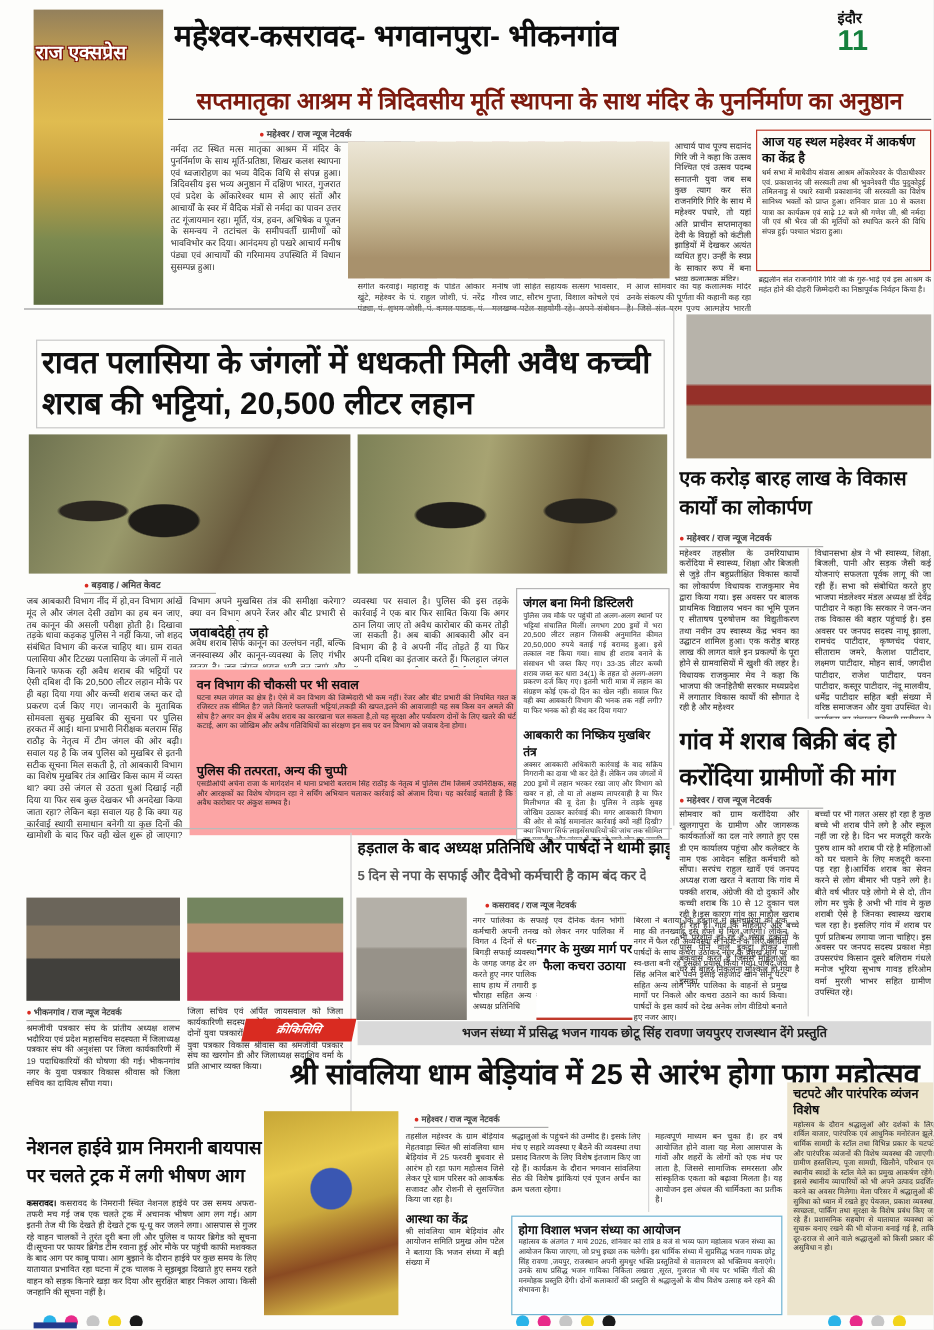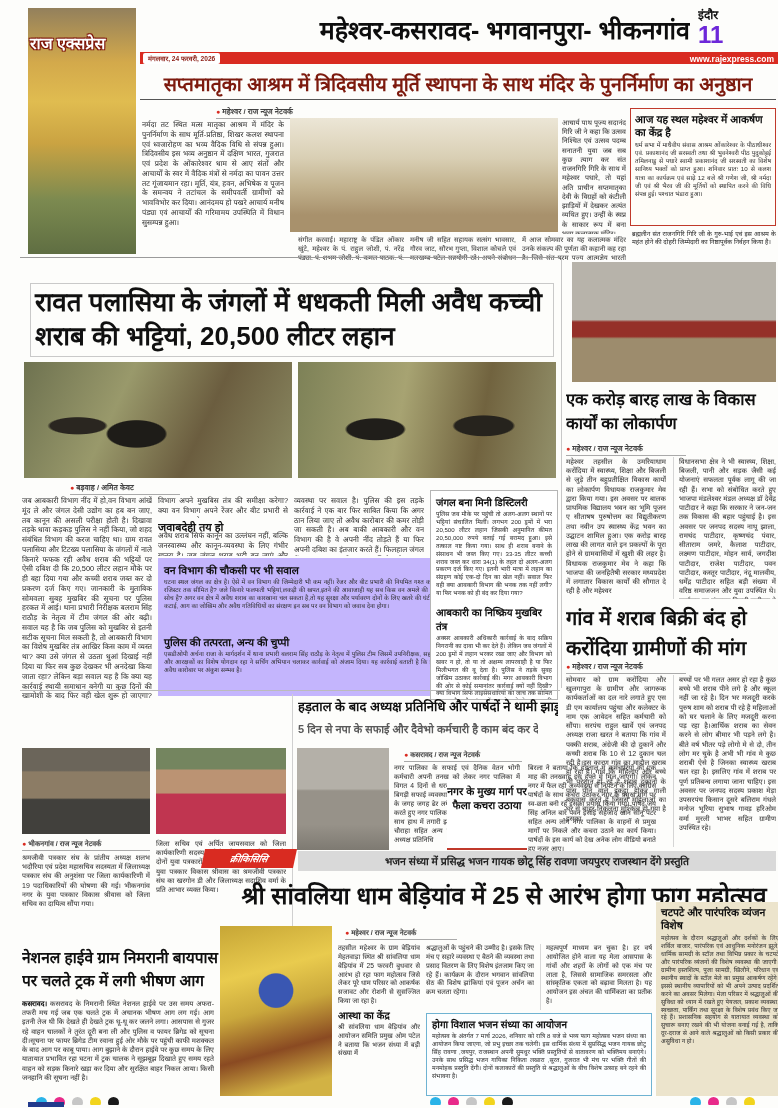--- a/index.html
+++ b/index.html
@@ -29,28 +29,24 @@
 .boxtitle{font-weight:bold;color:#111}
 </style>
 </head>
 <body>
 
 <div class="page">
 
   <div class="abs ph ph-temple" style="left:28px;top:8px;width:108px;height:246px">
     <div style="position:absolute;left:2px;top:24px;font-size:16px;font-weight:bold;color:#fff;text-shadow:1px 1px 0 #7d1208,-1px -1px 0 #7d1208,1px -1px 0 #7d1208,-1px 1px 0 #7d1208">राज एक्सप्रेस</div>
   </div>
-  <div class="abs" style="left:145px;top:8px;width:545px;height:44px;font-size:25px;font-weight:bold;color:#0d0d0d;text-align:right;line-height:44px;white-space:nowrap">महेश्वर-कसरावद- भगवानपुरा- भीकनगांव</div>
+  <div class="abs" style="left:145px;top:8px;width:545px;height:44px;font-size:25px;font-weight:bold;color:#0d0d0d;text-align:left;line-height:44px;white-space:nowrap">महेश्वर-कसरावद- भगवानपुरा- भीकनगांव</div>
   <div class="abs" style="left:698px;top:6px;width:72px;text-align:left">
     <div style="font-size:12px;font-weight:bold;color:#111">इंदौर</div>
-    <div style="font-size:24px;font-weight:bold;color:#6d28d9;line-height:1">11</div>
-  </div>
-  <div class="abs" style="left:140px;top:52px;width:638px;height:12px;background:#d92b21">
-    <span style="position:absolute;left:3px;top:1px;background:#fff;color:#8a1a10;font-size:6.6px;font-weight:bold;padding:1px 5px;border-radius:2px">मंगलवार, 24 फरवरी, 2026</span>
-    <span style="position:absolute;right:4px;top:1.5px;color:#fff;font-size:8.5px;font-weight:bold">www.rajexpress.com</span>
+    <div style="font-size:24px;font-weight:bold;color:#15803d;line-height:1">11</div>
   </div>
 
   <div class="abs" style="left:140px;top:70px;width:636px;height:30px;font-size:19.5px;font-weight:bold;color:#7d1a0e;text-align:center;border-bottom:1.5px solid #555;white-space:nowrap">सप्तमातृका आश्रम में त्रिदिवसीय मूर्ति स्थापना के साथ मंदिर के पुनर्निर्माण का अनुष्ठान</div>
   <div class="abs byline" style="left:216px;top:106px;width:130px">महेश्वर / राज न्यूज नेटवर्क</div>
   <div class="abs jt" style="left:142px;top:120px;width:142px;height:114px">नर्मदा तट स्थित मत्स मातृका आश्रम में मंदिर के पुनर्निर्माण के साथ मूर्ति-प्रतिष्ठा, शिखर कलश स्थापना एवं ध्वजारोहण का भव्य वैदिक विधि से संपन्न हुआ। त्रिदिवसीय इस भव्य अनुष्ठान में दक्षिण भारत, गुजरात एवं प्रदेश के ओंकारेश्वर धाम से आए संतों और आचार्यों के स्वर में वैदिक मंत्रों से नर्मदा का पावन उत्तर तट गूंजायमान रहा। मूर्ति, यंत्र, हवन, अभिषेक व पूजन के समन्वय ने तटांचल के समीपवर्ती ग्रामीणों को भावविभोर कर दिया। आनंदमय हो पखरे आचार्य मनीष पंड्या एवं आचार्यों की गरिमामय उपस्थिति में विधान सुसम्पन्न हुआ।</div>
   <div class="abs ph ph-ceremony" style="left:290px;top:118px;width:268px;height:114px"></div>
   <div class="abs jt" style="left:562px;top:118px;width:64px;height:116px;font-size:7px">आचार्य पाथ पूज्य सदानंद गिरि जी ने कहा कि उत्सव निश्चित एवं उत्सव पदम्ब सनातनी युवा जब सब कुछ त्याग कर संत राजनगिरि गिरि के साथ में महेश्वर पधारे, तो यहां अति प्राचीन सप्तमातृका देवी के विग्रहों को कंटीली झाड़ियों में देखकर अत्यंत व्यथित हुए। उन्हीं के स्वप्न के साकार रूप में बना भव्य कलात्मक मंदिर।</div>
   <div class="abs" style="left:630px;top:108px;width:146px;height:118px;border:1px solid #c0392b;padding:4px;background:#fffdf8">
     <div class="boxtitle" style="font-size:10.5px;line-height:1.25;margin-bottom:2px">आज यह स्थल महेश्वर में आकर्षण का केंद्र है</div>
     <div class="small" style="font-size:6.2px">धर्म सभा में माधैवीय संवास आश्रम ओंकारेश्वर के पीठाधीश्वर एवं. प्रकाशानंद जी सरस्वती तथा श्री भुवनेश्वरी पीठ पुदुकोट्टई तमिलनाडु से पधारे स्वामी प्रकाशानंद जी सरस्वती का विशेष सानिध्य भक्तों को प्राप्त हुआ। शनिवार प्रातः 10 से कलश यात्रा का कार्यक्रम एवं साढ़े 12 बजे श्री गणेश जी, श्री नर्मदा जी एवं श्री भैरव जी की मूर्तियों को स्थापित करने की विधि संपन्न हुई। पश्चात भंडारा हुआ।</div>
@@ -65,21 +61,21 @@
 
   <div class="abs" style="left:30px;top:283px;width:524px;height:74px;border:1px solid #c9c9c9;padding:2px 4px;font-size:26px;line-height:1.3;font-weight:bold;color:#101010;">रावत पलासिया के जंगलों में धधकती मिली अवैध कच्ची शराब की भट्टियां, 20,500 लीटर लहान</div>
   <div class="abs ph ph-liquor" style="left:24px;top:362px;width:268px;height:116px"></div>
   <div class="abs ph ph-liquor2" style="left:298px;top:362px;width:258px;height:116px"></div>
   <div class="abs byline" style="left:70px;top:482px;width:110px">बड़वाह / अमित केवट</div>
   <div class="abs jt" style="left:22px;top:496px;width:130px;height:204px">जब आबकारी विभाग नींद में हो,वन विभाग आंखें मूंद ले और जंगल देसी उद्योग का हब बन जाए, तब कानून की असली परीक्षा होती है। दिखावा तड़के धावा कड़कड़ पुलिस ने नहीं किया, जो शहद संबंधित विभाग की करज चाहिए था। ग्राम रावत पलासिया और टिटख्य पलासिया के जंगलों में नाले किनारे फफक रही अवैध शराब की भट्टियों पर ऐसी दबिश दी कि 20,500 लीटर लहान मौके पर ही बहा दिया गया और कच्ची शराब जब्त कर दो प्रकरण दर्ज किए गए। जानकारी के मुताबिक सोमवला सुबह मुखबिर की सूचना पर पुलिस हरकत में आई। थाना प्रभारी निरीक्षक बलराम सिंह राठौड़ के नेतृत्व में टीम जंगल की ओर बढ़ी। सवाल यह है कि जब पुलिस को मुखबिर से इतनी सटीक सूचना मिल सकती है, तो आबकारी विभाग का विशेष मुखबिर तंत्र आखिर किस काम में व्यस्त था? क्या उसे जंगल से उठता धुआं दिखाई नहीं दिया या फिर सब कुछ देखकर भी अनदेखा किया जाता रहा? लेकिन बड़ा सवाल यह है कि क्या यह कार्रवाई स्थायी समाधान बनेगी या कुछ दिनों की खामोशी के बाद फिर वही खेल शुरू हो जाएगा? क्या आबकारी</div>
   <div class="abs jt" style="left:158px;top:496px;width:130px;height:22px">विभाग अपने मुखबिस तंत्र की समीक्षा करेगा? क्या वन विभाग अपने रेंजर और बीट प्रभारी से जवाब तलब करेगा?</div>
   <div class="abs subhead" style="left:158px;top:519px;width:130px;font-size:11px;text-align:left">जवाबदेही तय हो</div>
   <div class="abs jt" style="left:158px;top:531px;width:130px;height:25px">अवैध शराब सिर्फ कानून का उल्लंघन नहीं, बल्कि जनस्वास्थ्य और कानून-व्यवस्था के लिए गंभीर खतरा है। जब जंगल शराब भट्टी बन जाएं और जिम्मेदार विभागों को खबर न हो, तो यह प्रशासनिक</div>
   <div class="abs jt" style="left:294px;top:496px;width:130px;height:60px">व्यवस्था पर सवाल है। पुलिस की इस तड़के कार्रवाई ने एक बार फिर साबित किया कि अगर ठान लिया जाए तो अवैध कारोबार की कमर तोड़ी जा सकती है। अब बाकी आबकारी और वन विभाग की है वे अपनी नींद तोड़ते हैं या फिर अपनी दबिश का इंतजार करते हैं। फिलहाल जंगल में बहा 20 हजार लीटर लहान सिर्फ अवैध शराब का अंत नहीं,बल्कि उन विश्वसनीय दावों पर भी सवाल है, जो सजग दिखती है,पर खोज कार्रवाई में अक्सर ढीले पड़ जाते हैं।</div>
-  <div class="abs" style="left:158px;top:558px;width:316px;height:138px;background:#c4b5fd;padding:5px 6px">
+  <div class="abs" style="left:158px;top:558px;width:316px;height:138px;background:#fca5a5;padding:5px 6px">
     <div class="boxtitle" style="font-size:10.5px;margin-bottom:1px">वन विभाग की चौकसी पर भी सवाल</div>
     <div class="small" style="font-size:6.2px;height:54px;overflow:hidden">घटना स्थल जंगल का क्षेत्र है। ऐसे में वन विभाग की जिम्मेदारी भी कम नहीं। रेंजर और बीट प्रभारी की नियमित गश्त का दावा क्या सिर्फ रजिस्टर तक सीमित है? जले किनारे फलफती भट्टियां,लकड़ी की खपत,इतने की आवाजाही यह सब किस वन अमले की जानकारी के कैसे सोच है? अगर वन क्षेत्र में अवैध शराब का कारखाना चल सकता है,तो यह सुरक्षा और पर्यावरण दोनों के लिए खतरे की घंटी है। लकड़ियों की कटाई, आग का जोखिम और अवैध गतिविधियों का संरक्षण इन सब पर वन विभाग को जवाब देना होगा।</div>
     <div class="boxtitle" style="font-size:10.5px;margin:3px 0 1px">पुलिस की तत्परता, अन्य की चुप्पी</div>
     <div class="small" style="font-size:6.2px;height:40px;overflow:hidden">एसडीओपी अर्चना राजा के मार्गदर्शन में थाना प्रभारी बलराम सिंह राठौड़ के नेतृत्व में पुलिस टीम जिसमें उपनिरीक्षक, सहायक उपनिरीक्षक और आरक्षकों का विशेष योगदान रहा ने सर्चिंग अभियान चलाकर कार्रवाई को अंजाम दिया। यह कार्रवाई बताती है कि इच्छाशक्ति हो तो अवैध कारोबार पर अंकुश सम्भव है।</div>
   </div>
   <div class="abs" style="left:430px;top:490px;width:128px;height:210px;border:1px solid #b5b5b5;padding:4px 5px;background:#fff">
     <div class="boxtitle" style="font-size:10px;margin-bottom:1px">जंगल बना मिनी डिस्टिलरी</div>
     <div class="small" style="font-size:6.1px;height:92px;overflow:hidden">पुलिस जब मौके पर पहुंची तो अलग-अलग स्थानों पर भट्टियां संचालित मिलीं। लगभग 200 ड्रमों में भरा 20,500 लीटर लहान जिसकी अनुमानित कीमत 20,50,000 रुपये बताई गई बरामद हुआ। इसे तत्काल नष्ट किया गया। साथ ही शराब बनाने के संसाधन भी जब्त किए गए। 33-35 लीटर कच्ची शराब जब्त कर धारा 34(1) के तहत दो अलग-अलग प्रकरण दर्ज किए गए। इतनी भारी मात्रा में लहान का संग्रहण कोई एक-दो दिन का खेल नहीं। सवाल फिर वही क्या आबकारी विभाग की भनक तक नहीं लगी? या फिर भनक को ही बंद कर दिया गया?</div>
     <div class="boxtitle" style="font-size:10px;margin:3px 0 1px">आबकारी का निष्क्रिय मुखबिर तंत्र</div>
     <div class="small" style="font-size:6.1px;height:82px;overflow:hidden">अक्सर आबकारी अधिकारी कार्रवाई के बाद सक्रिय निगरानी का दावा भी कर देते हैं। लेकिन जब जंगलों में 200 ड्रमों में लहान भरकर रखा जाए और विभाग को खबर न हो, तो या तो अक्षम्य लापरवाही है या फिर मिलीभगत की बू देता है। पुलिस ने तड़के सुबह जोखिम उठाकर कार्रवाई की। मगर आबकारी विभाग की ओर से कोई समानांतर कार्रवाई क्यों नहीं दिखी? क्या विभाग सिर्फ लाइसेंसधारियों की जांच तक सीमित रह गया है? और जंगल में बन रहे खुले खेत पर उसकी नजर नहीं?</div>

